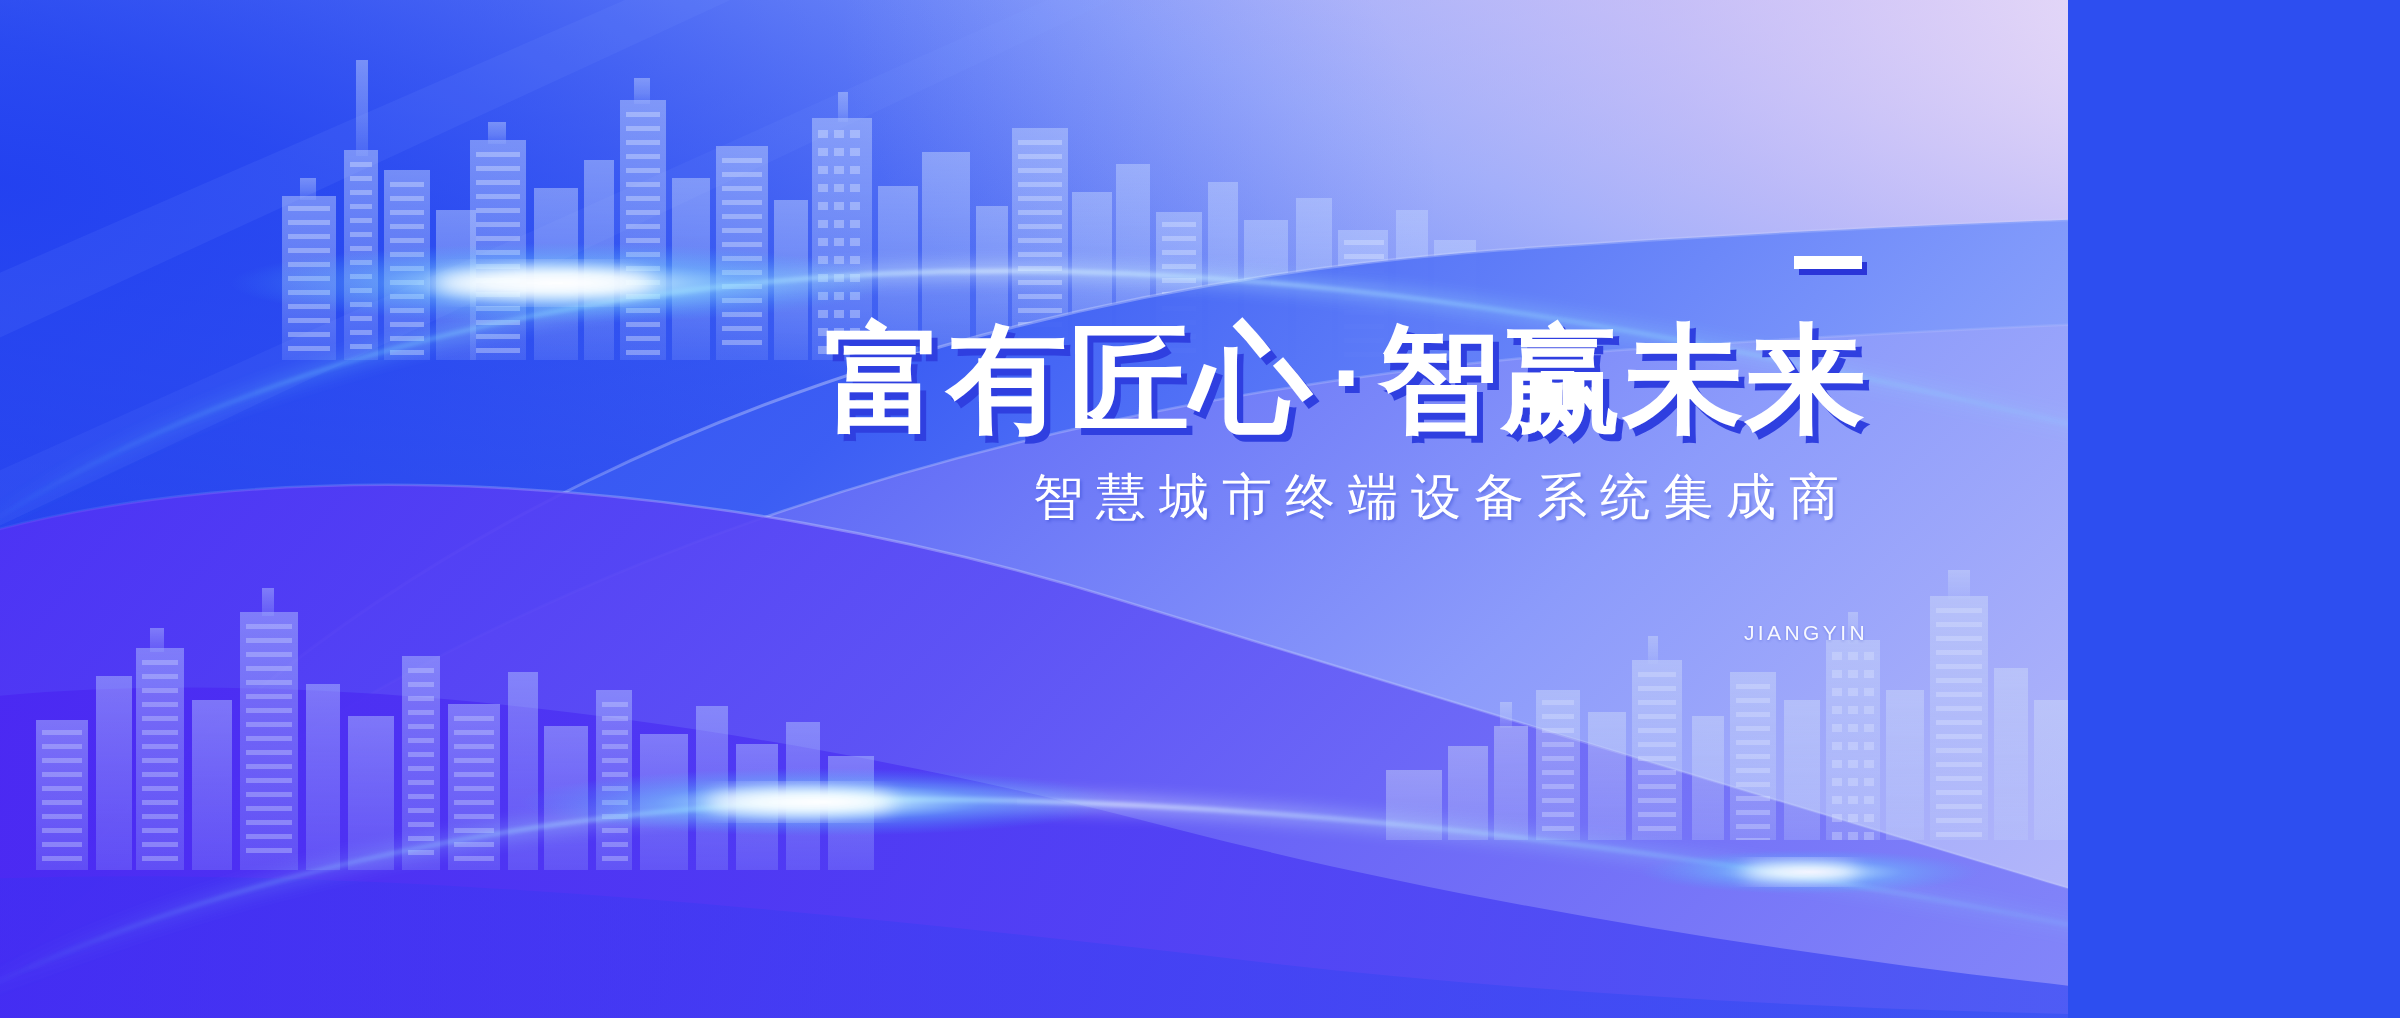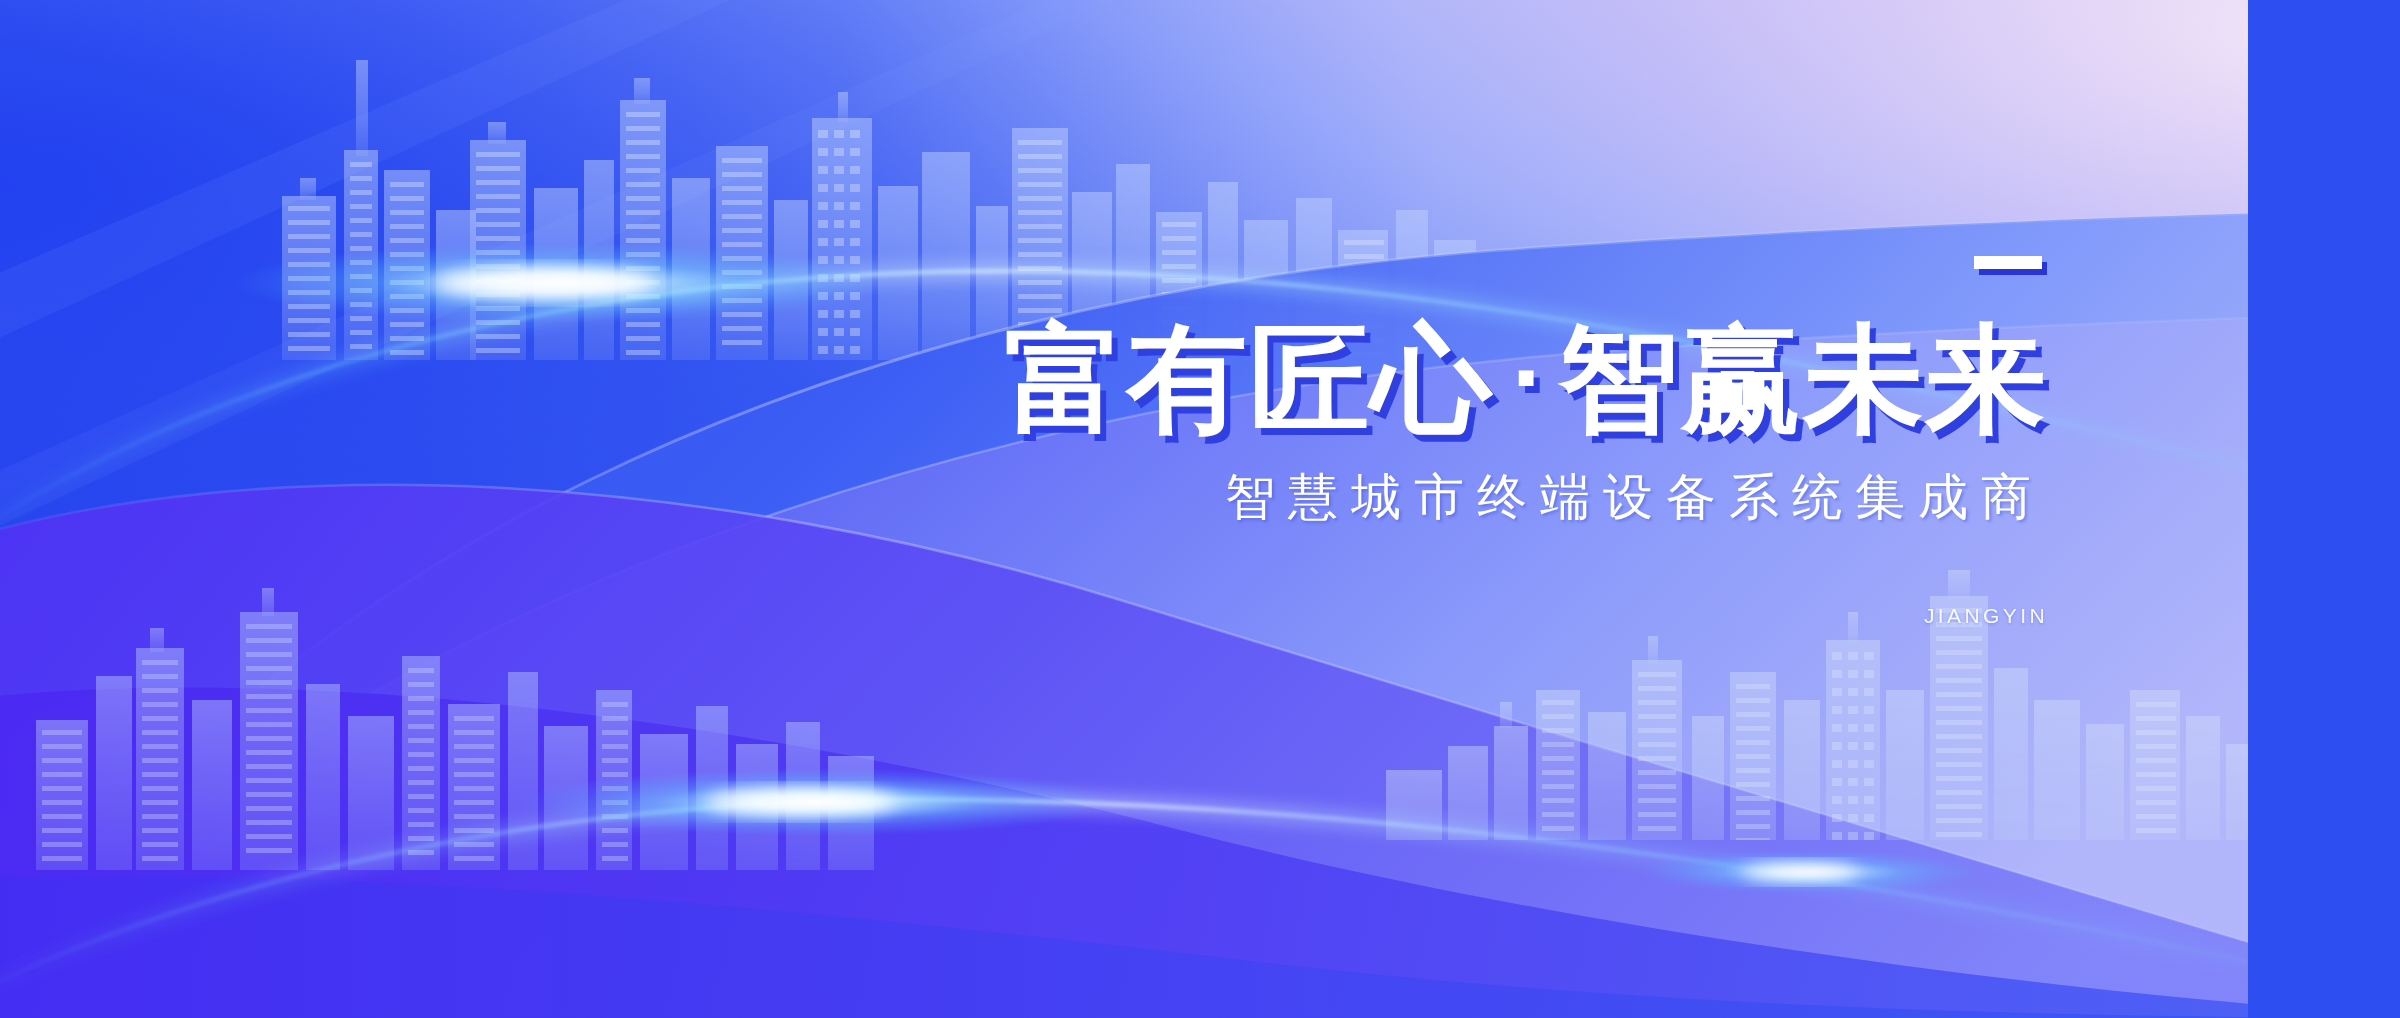--- a/index.html
+++ b/index.html
@@ -1,18 +1,18 @@
 <!DOCTYPE html>
 <html lang="zh"><head>
 <meta charset="utf-8">
 <title>Banner</title>
 <style>
   html,body{margin:0;padding:0;background:#2d4ef0;}
   #stage{
-    position:relative;width:2248px;height:1018px;overflow:hidden;
+    position:relative;width:2068px;height:1018px;overflow:hidden;
     font-family:"Liberation Sans","DejaVu Sans",sans-serif;
     background:#ec4899;
   }
   #stage svg.layer{position:absolute;inset:0;width:2400px;height:1018px;display:block;}
 
   
   .textblock{position:absolute;right:200px;top:255px;width:1400px;text-align:right;
              pointer-events:none;}
   .dash{
     display:inline-block;width:68px;height:13px;background:#ffffff;
@@ -20,27 +20,27 @@
   }
   .headline{
     margin:44px 0 0 0;font-size:118px;line-height:1.06;font-weight:bold;
     color:#ffffff;letter-spacing:2px;white-space:nowrap;
     text-shadow:6px 7px 0 #2f3fe0;
     font-family:"DejaVu Sans","Liberation Sans",sans-serif;
     transform:scaleX(1.02);transform-origin:right center;
   }
   .headline .dot{font-size:82px;vertical-align:0.16em;margin:0 16px;letter-spacing:0;}
   .subline{
-    margin:22px 0 0 0;font-size:50px;font-weight:300;color:#ffffff;
+    margin:22px 12px 0 0;font-size:50px;font-weight:300;color:#ffffff;
     letter-spacing:13px;white-space:nowrap;padding-right:4px;
     text-shadow:2px 2px 3px rgba(40,60,200,.35);
     font-family:"DejaVu Sans","Liberation Sans",sans-serif;
   }
   .company{
-    margin:68px 0 0 0;font-size:21px;line-height:1.62;color:#ffffff;
+    margin:85px 0 0 0;font-size:21px;line-height:1.62;color:#ffffff;
     letter-spacing:3.4px;font-weight:400;opacity:.93;
     text-shadow:0 1px 3px rgba(40,60,190,.35);
   }
   .company span{display:block;}
 </style>
 </head>
 <body>
 
 <div id="stage">
 

